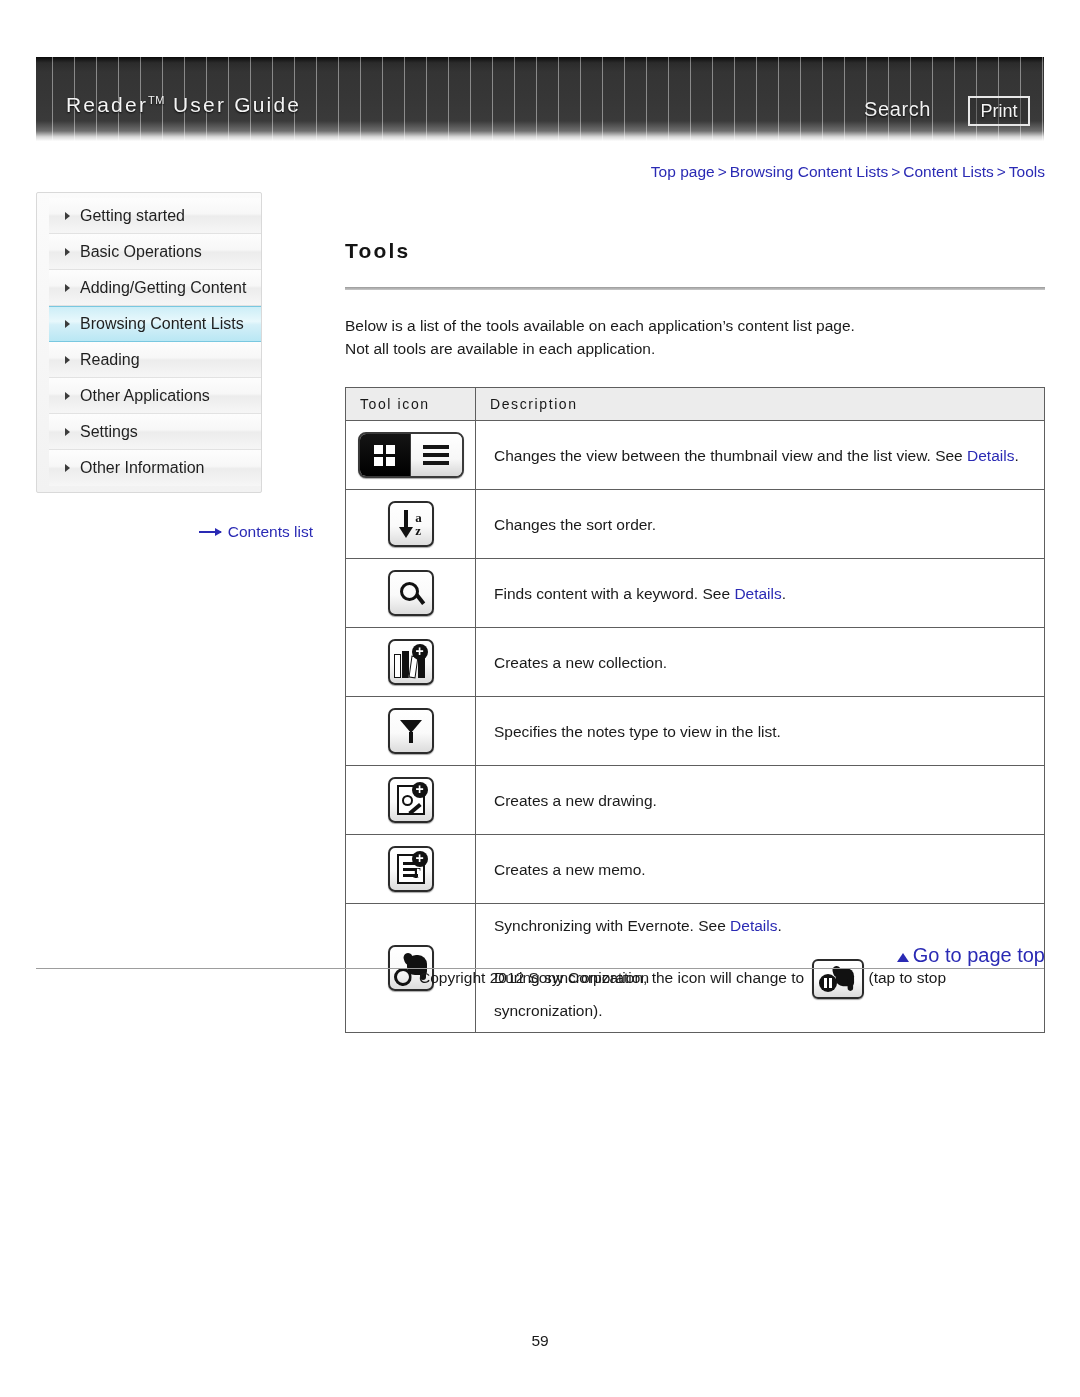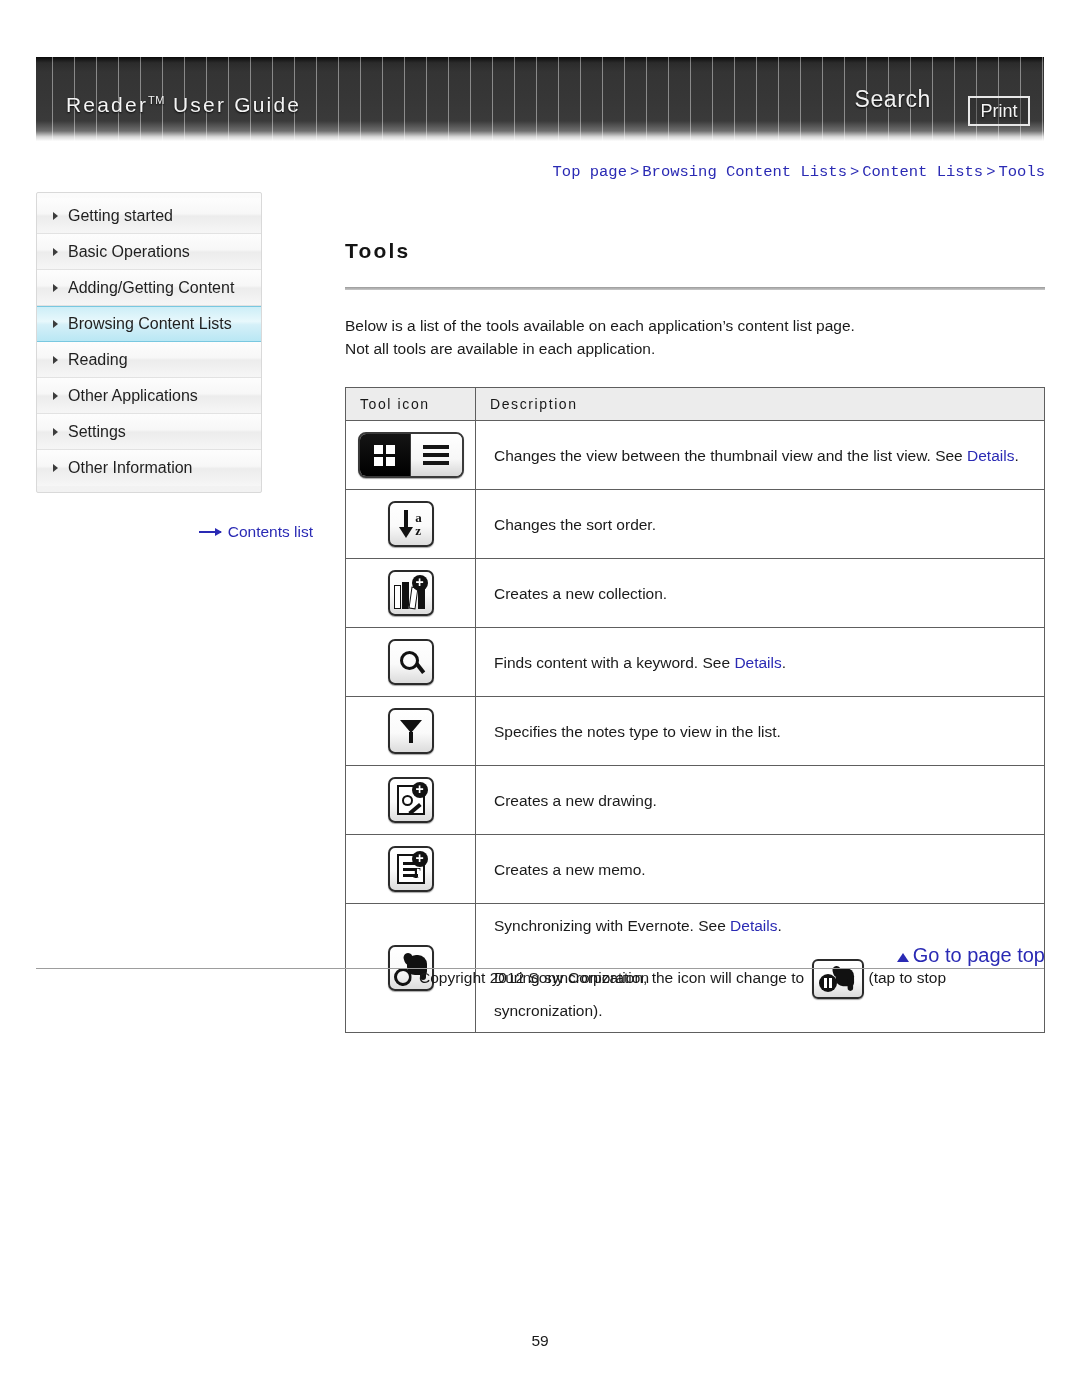--- a/index.html
+++ b/index.html
@@ -52,23 +52,23 @@
     white-space: nowrap;
     text-shadow: 0 1px 2px rgba(0,0,0,0.9);
   }
   .banner-title sup {
     font-size: 11px;
     letter-spacing: 0.5px;
     vertical-align: super;
   }
   .banner-search {
     position: absolute;
-    right: 113px; top: 29px;
+    right: 113px; top: 41px;
     color: #f2f2f2;
-    font-size: 23px;
+    font-size: 20px;
     letter-spacing: 0.6px;
     text-shadow: 0 1px 2px rgba(0,0,0,0.9);
     cursor: pointer;
   }
   .banner-print {
     position: absolute;
     right: 14px; top: 39px;
     width: 62px; height: 30px;
     border: 2px solid #e8e8e8;
     background: rgba(40,40,40,0.35);
@@ -83,34 +83,33 @@
 
   
   .breadcrumb {
     position: absolute;
     left: 345px; top: 163px;
     width: 700px;
     text-align: right;
     font-size: 15.5px;
     color: #2a2ab4;
     white-space: nowrap;
-    font-family: Liberation Mono, monospace;
   }
   .breadcrumb .crumb { color: #2a2ab4; cursor: pointer; }
   .breadcrumb .sep { color: #2a2ab4; margin: 0 3px; }
 
   
   .sidebar {
     position: absolute;
     left: 36px; top: 192px;
     width: 226px;
     background: linear-gradient(to bottom, #fbfbfb, #f2f2f2);
     border: 1px solid #d9d9d9;
     border-radius: 2px;
-    padding: 5px 0 6px 0;
+    padding: 5px 0 6px 12px;
   }
   .nav-item {
     position: relative;
     height: 36px;
     display: flex;
     align-items: center;
     padding-left: 16px;
     font-size: 16px;
     color: #1f1f1f;
     cursor: pointer;
@@ -580,43 +579,43 @@
               <span class="az">a<br>z</span>
             </span>
           </span>
         </td>
         <td class="desc-cell"><span>Changes the sort order.</span></td>
       </tr>
 
       <tr>
         <td class="icon-cell">
           <span class="btn-base ic-sq">
+            <span class="magnifier">
+                <span></span>
+              </span>
+          </span>
+        </td>
+        <td class="desc-cell"><span>Finds content with a keyword. See </span><a class="details">Details</a><span>.</span></td>
+      </tr>
+
+      <tr>
+        <td class="icon-cell">
+          <span class="btn-base ic-sq">
             <span class="coll">
               <span class="books">
                   <i></i>
                   <i></i>
                   <i></i>
                   <i></i>
                 </span>
             </span>
             <span class="plus-badge"></span>
           </span>
         </td>
         <td class="desc-cell"><span>Creates a new collection.</span></td>
-      </tr>
-
-      <tr>
-        <td class="icon-cell">
-          <span class="btn-base ic-sq">
-            <span class="magnifier">
-                <span></span>
-              </span>
-          </span>
-        </td>
-        <td class="desc-cell"><span>Finds content with a keyword. See </span><a class="details">Details</a><span>.</span></td>
       </tr>
 
       <tr>
         <td class="icon-cell">
           <span class="btn-base ic-sq">
             <span class="funnel">
                 <span></span>
               </span>
           </span>
         </td>

